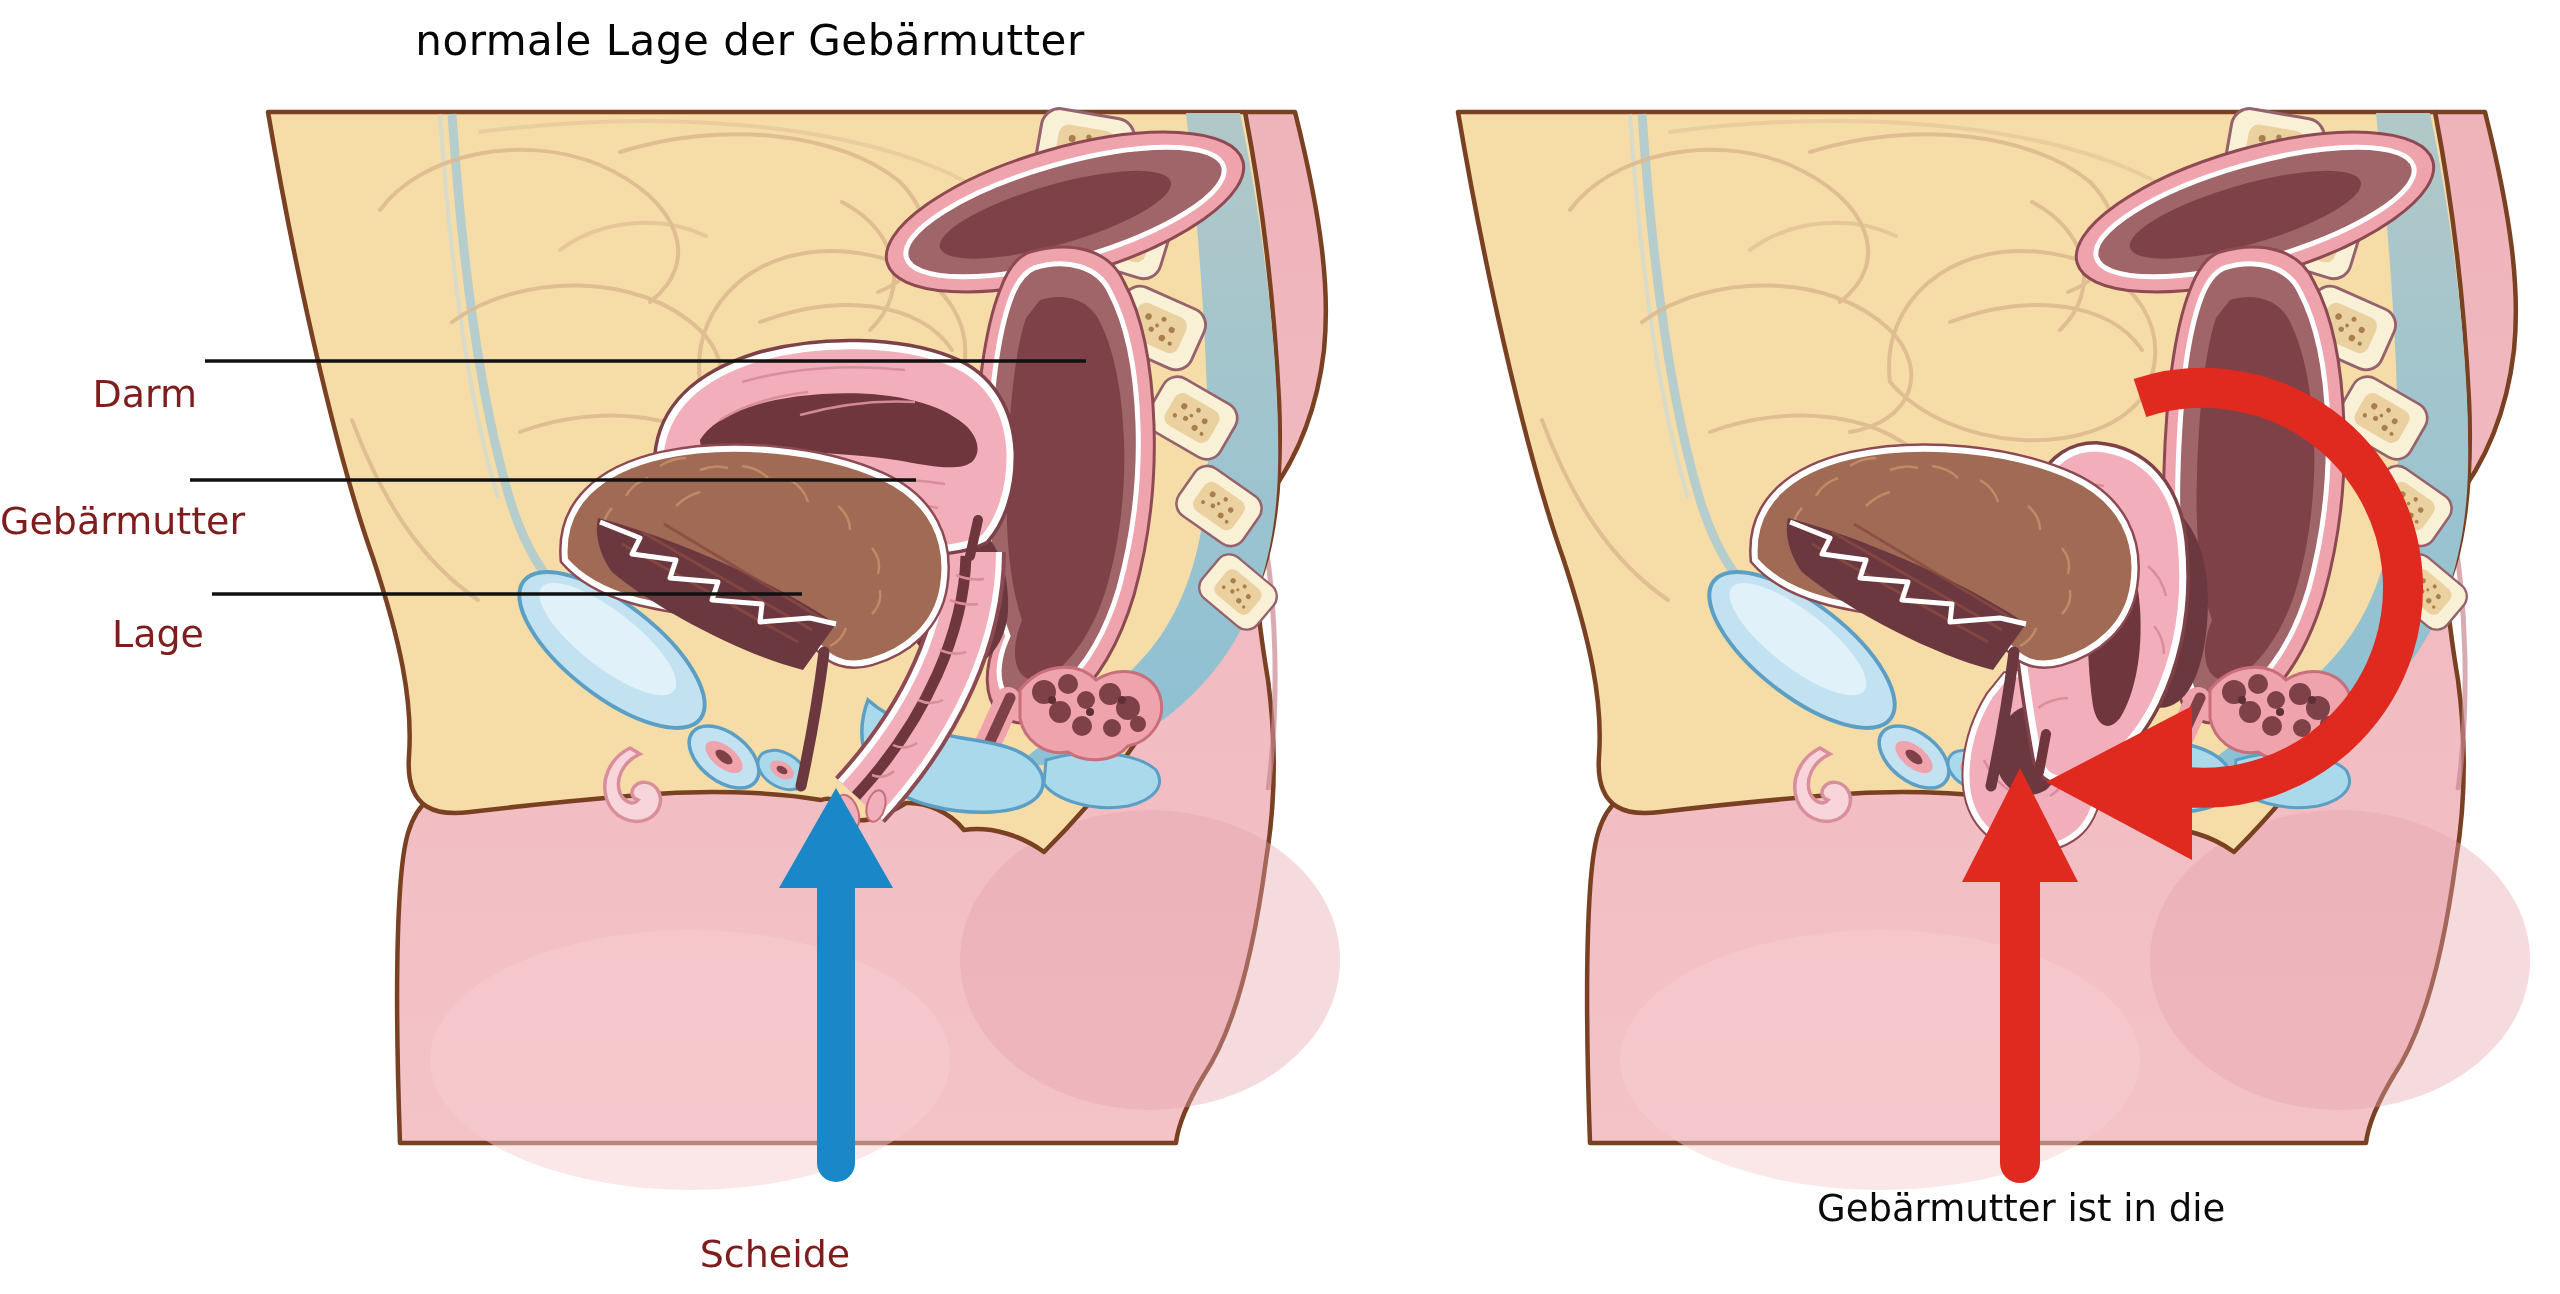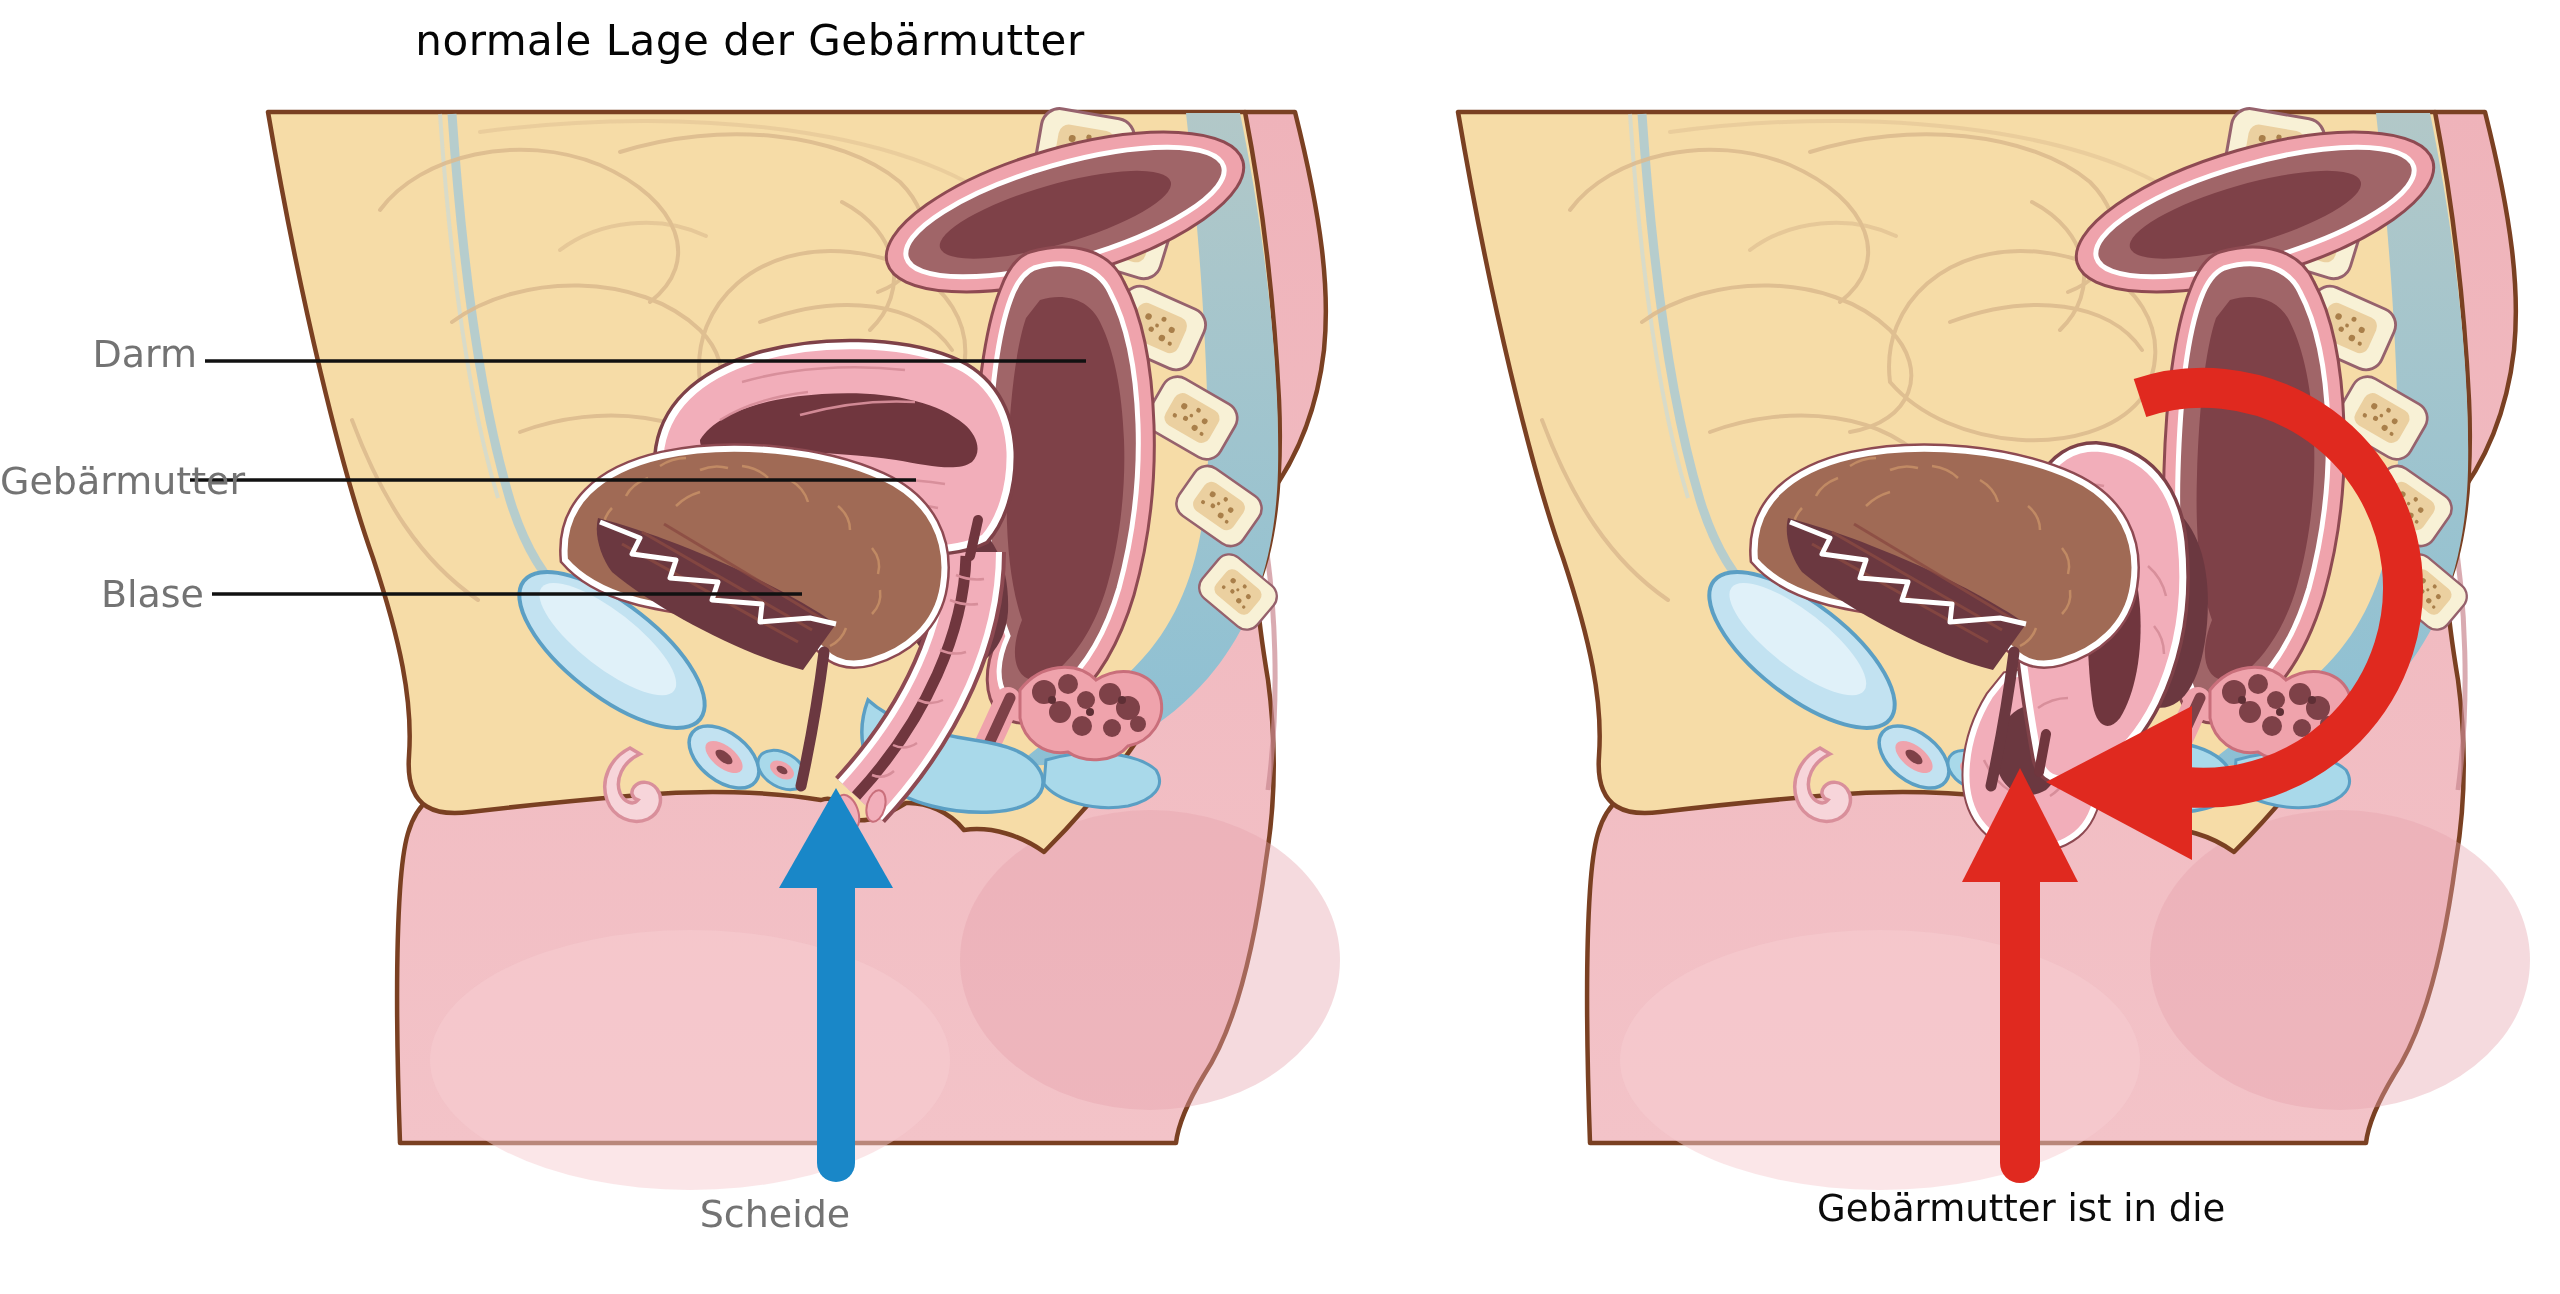--- a/index.html
+++ b/index.html
@@ -2,21 +2,21 @@
 <html><head>
 <meta charset="utf-8">
 <style>
   html,body{margin:0;padding:0;background:#fff;}
   body{width:2560px;height:1294px;overflow:hidden;
        font-family:"DejaVu Sans","Liberation Sans",sans-serif;}
   #stage{position:relative;width:2560px;height:1294px;background:#fff;}
   #art{position:absolute;left:0;top:0;}
   .title{position:absolute;font-size:42px;color:#050505;text-align:center;
          letter-spacing:.5px;white-space:nowrap;}
-  .lbl{position:absolute;font-size:38px;color:#737373;white-space:nowrap;}
+  .lbl{position:absolute;font-size:38px;color:#7f1d1d;white-space:nowrap;margin-top:40px;}
   .lbl.right{text-align:right;}
   .caption{position:absolute;font-size:37px;color:#0b0b0b;line-height:46px;}
   .center{text-align:center;}
 </style>
 </head>
 <body style="background: rgb(255, 255, 255);">
 
 <div id="stage">
 
 <svg id="art" width="2560" height="1294" viewBox="0 0 2560 1294" xmlns="http://www.w3.org/2000/svg">
@@ -252,21 +252,21 @@
       <line x1="2020" y1="880" x2="2020" y2="1163" stroke-width="40" stroke-linecap="round" stroke="#E0291F"></line>
       <polygon points="2020,768 1962,882 2078,882" fill="#E0291F"></polygon>
     </g>
   </g>
 </svg>
 
 <div class="title" style="left:230px;top:16px;width:1040px;">normale Lage der Gebärmutter</div>
 
 <div class="lbl right" style="left:0;top:332px;width:197px;">Darm</div>
 <div class="lbl right" style="left:0;top:459px;width:186px;">Gebärmutter</div>
-<div class="lbl right" style="left:0;top:572px;width:204px;">Blase</div>
+<div class="lbl right" style="left:0;top:572px;width:204px;">Lage</div>
 
 <div class="lbl center" style="left:645px;top:1192px;width:260px;">Scheide</div>
 
 <div class="caption" style="left:1817px;top:1186px;width:620px;">
   <div>Gebärmutter ist in die</div>
 </div>
 
 </div>
 
 </body></html>

